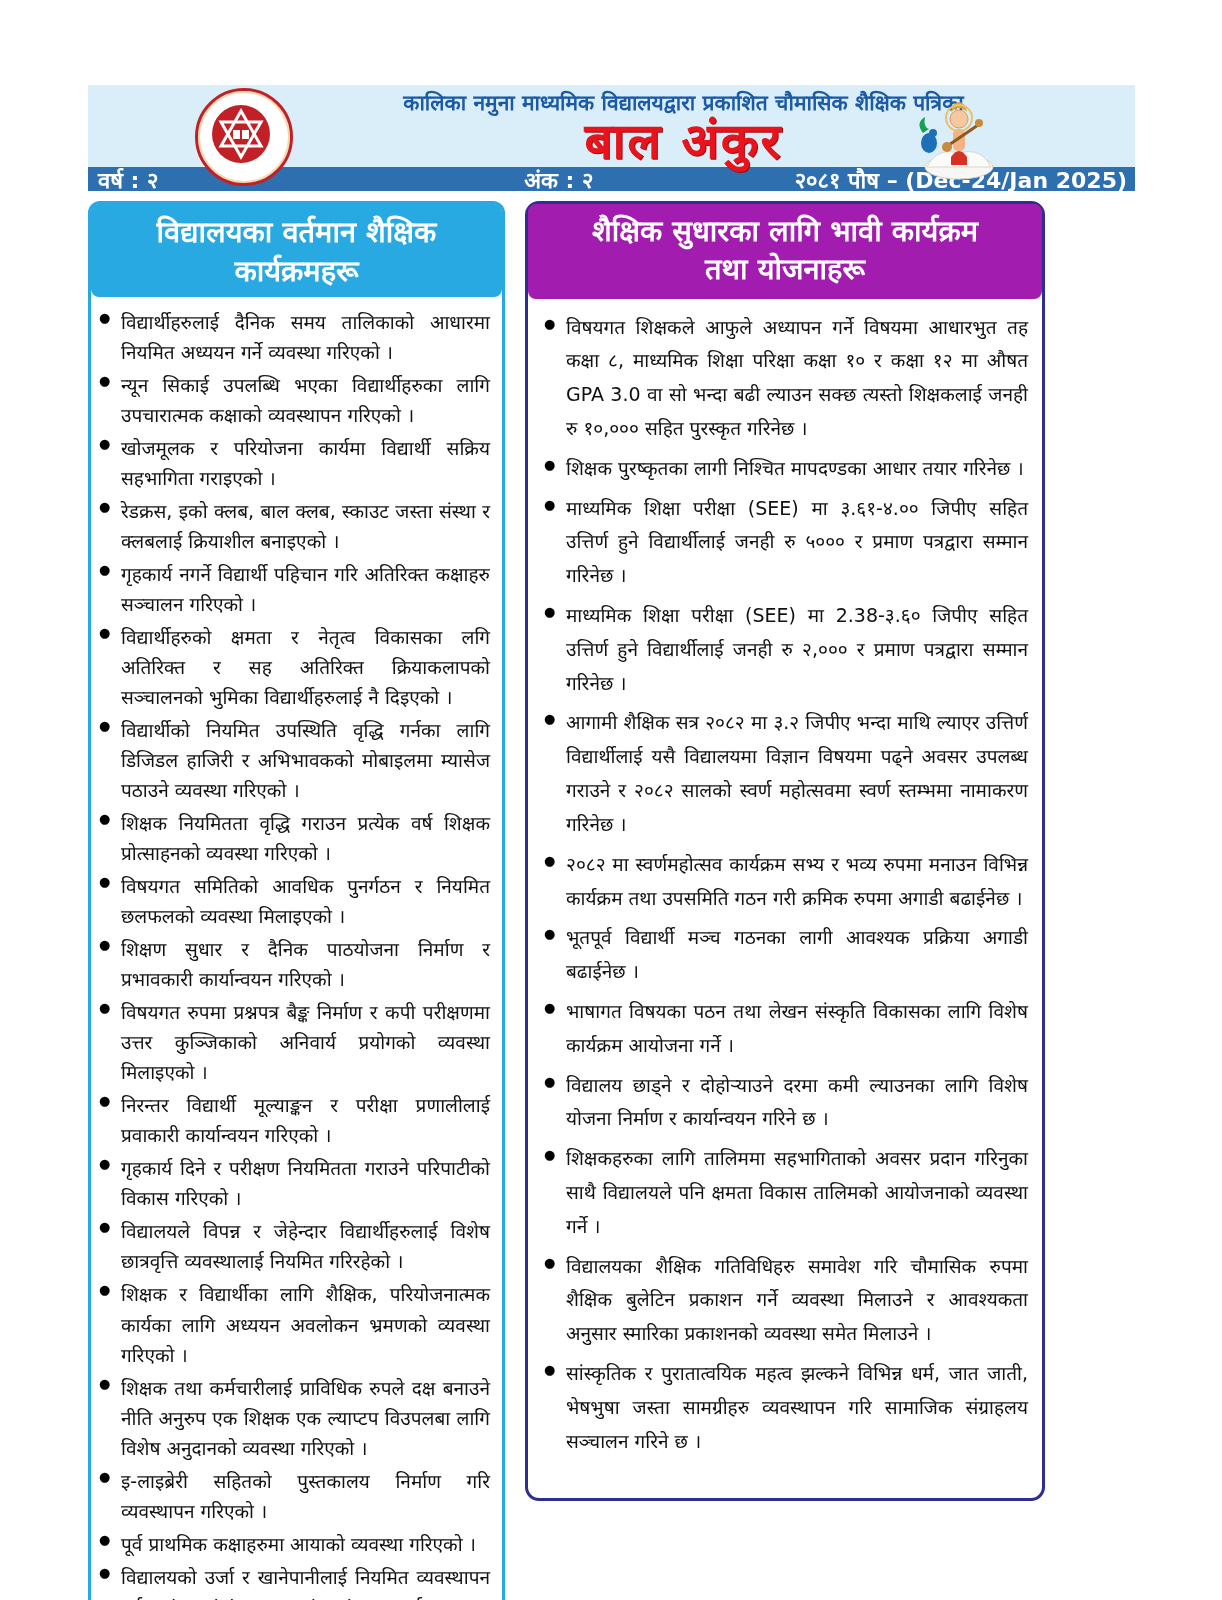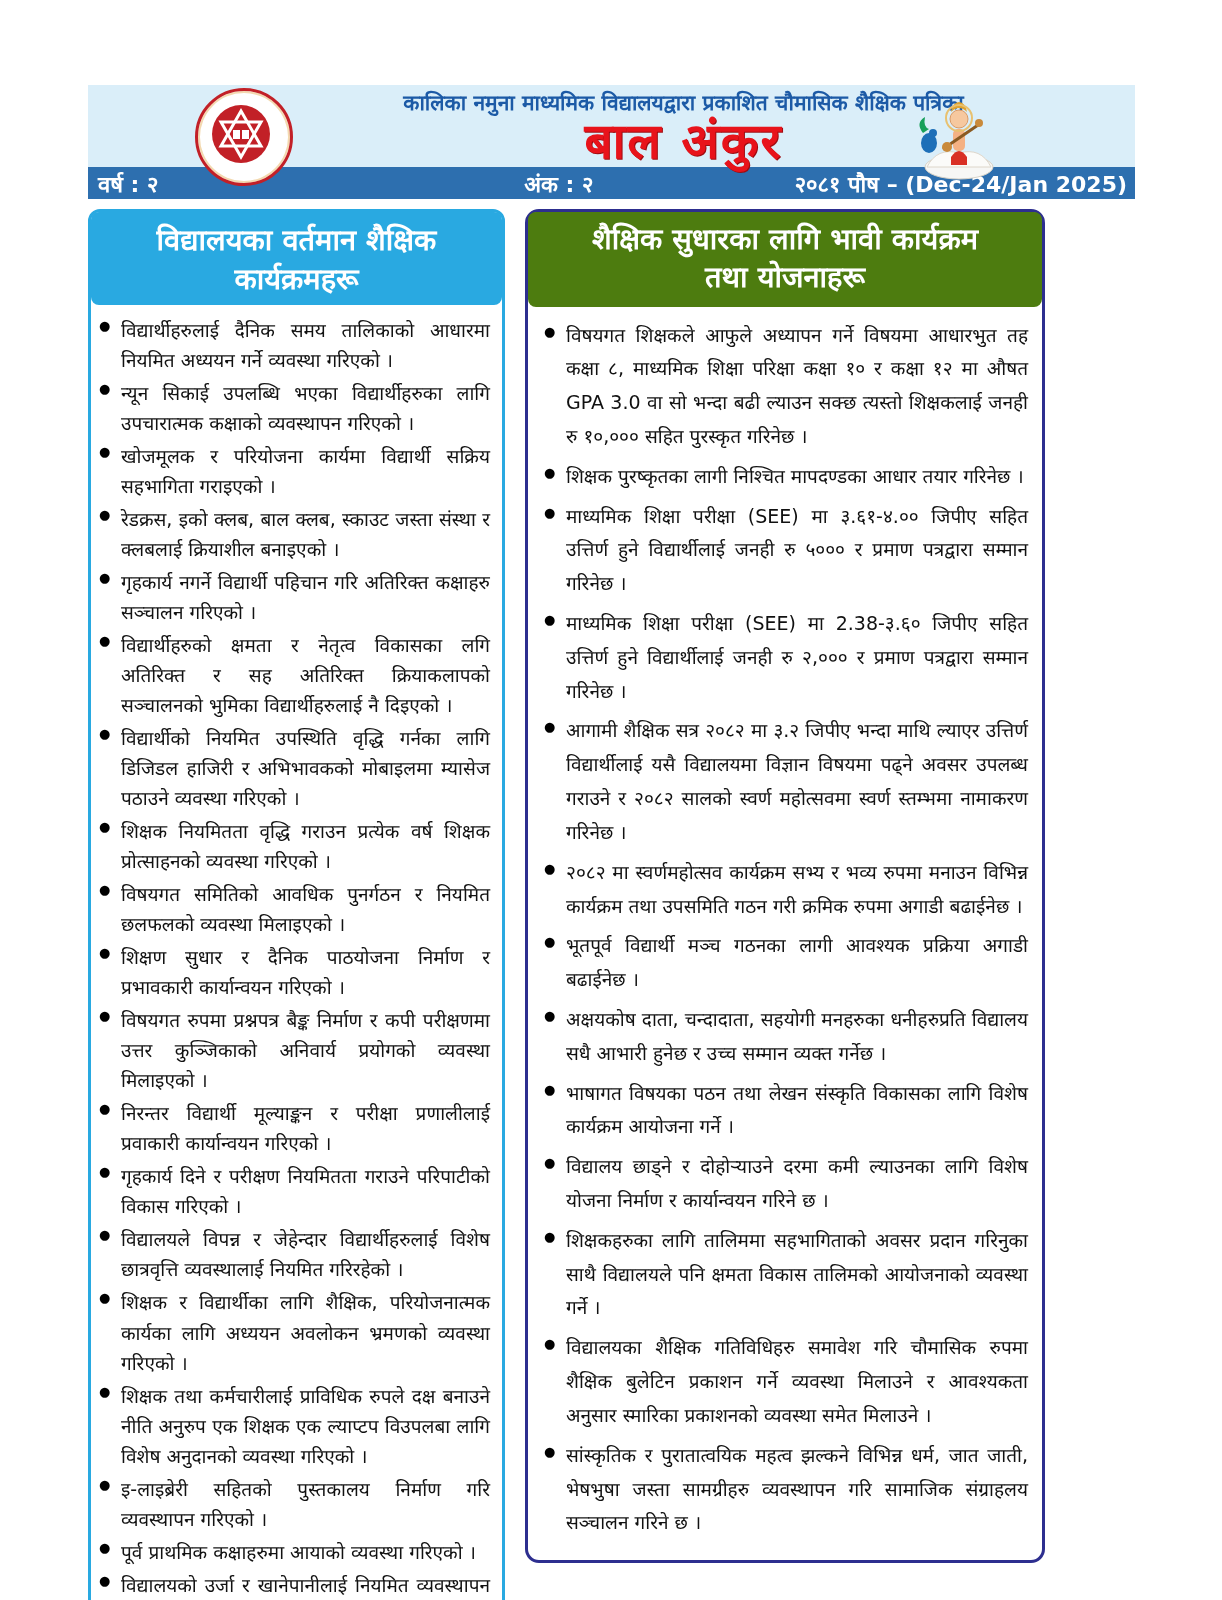--- a/index.html
+++ b/index.html
@@ -19,34 +19,34 @@
   
   .seal{position:absolute;left:107px;top:3px;width:92px;height:92px;border-radius:50%;
     background:#fff;border:3px solid #c22027;box-shadow:0 0 0 2px #f3d9b0 inset;z-index:5;}
   .seal-inner{position:absolute;left:14px;top:14px;width:58px;height:58px;border-radius:50%;
     background:#c22027;}
   .seal svg{position:absolute;left:14px;top:14px;}
   
   .deity{position:absolute;right:128px;top:0px;width:100px;height:96px;z-index:5;}
 
   
-  .meta-bar{display:flex;align-items:center;background:#2d6faf;height:32px;
+  .meta-bar{display:flex;align-items:center;background:#2d6faf;height:24px;
     color:#fff;font-weight:bold;font-size:22px;}
   .meta-bar .m-left{flex:1;padding-left:10px;}
   .meta-bar .m-center{flex:1;text-align:center;}
   .meta-bar .m-right{flex:1.35;text-align:right;padding-right:8px;white-space:nowrap;}
 
   
   .columns{display:flex;gap:20px;margin-top:10px;align-items:flex-start;}
   .panel{background:#fff;box-sizing:border-box;}
   .panel-left{width:417px;border:3px solid #29a9e1;border-radius:12px;min-height:1310px;}
   .panel-right{width:520px;border:3px solid #2d2e8f;border-radius:14px;min-height:1300px;}
   .panel-header{color:#fff;font-weight:bold;text-align:center;border-radius:8px;}
   .panel-left .panel-header{background:#29a9e1;font-size:29px;padding:7px 4px 8px;}
-  .panel-right .panel-header{background:#4d7c0f;font-size:29px;padding:8px 4px 10px;line-height:1.32;}
+  .panel-right .panel-header{background:#a21caf;font-size:29px;padding:8px 4px 10px;line-height:1.32;}
 
   ul.bullet-list{list-style:none;margin:0;padding:10px 12px 12px 8px;}
   ul.bullet-list li{position:relative;padding-left:22px;text-align:justify;
     font-size:19px;line-height:1.58;margin-bottom:3px;}
   ul.bullet-list li::before{content:"●";position:absolute;left:0;top:1px;font-size:13px;color:#000;}
   .panel-right ul.bullet-list{padding:12px 14px 14px 16px;}
   .panel-right ul.bullet-list li{line-height:1.78;margin-bottom:6px;}
 </style>
 </head>
 <body>
@@ -131,21 +131,20 @@
       </div>
       <ul class="bullet-list">
 
       <li>विषयगत शिक्षकले आफुले अध्यापन गर्ने विषयमा आधारभुत तह कक्षा ८, माध्यमिक शिक्षा परिक्षा कक्षा १० र कक्षा १२ मा औषत GPA 3.0 वा सो भन्दा बढी ल्याउन सक्छ त्यस्तो शिक्षकलाई जनही रु १०,००० सहित पुरस्कृत गरिनेछ ।</li>
           <li>शिक्षक पुरष्कृतका लागी निश्चित मापदण्डका आधार तयार गरिनेछ ।</li>
           <li>माध्यमिक शिक्षा परीक्षा (SEE) मा ३.६१-४.०० जिपीए सहित उत्तिर्ण हुने विद्यार्थीलाई जनही रु ५००० र प्रमाण पत्रद्वारा सम्मान गरिनेछ ।</li>
           <li>माध्यमिक शिक्षा परीक्षा (SEE) मा 2.38-३.६० जिपीए सहित उत्तिर्ण हुने विद्यार्थीलाई जनही रु २,००० र प्रमाण पत्रद्वारा सम्मान गरिनेछ ।</li>
           <li>आगामी शैक्षिक सत्र २०८२ मा ३.२ जिपीए भन्दा माथि ल्याएर उत्तिर्ण विद्यार्थीलाई यसै विद्यालयमा विज्ञान विषयमा पढ्ने अवसर उपलब्ध गराउने र २०८२ सालको स्वर्ण महोत्सवमा स्वर्ण स्तम्भमा नामाकरण गरिनेछ ।</li>
           <li>२०८२ मा स्वर्णमहोत्सव कार्यक्रम सभ्य र भव्य रुपमा मनाउन विभिन्न कार्यक्रम तथा उपसमिति गठन गरी क्रमिक रुपमा अगाडी बढाईनेछ ।</li>
           <li>भूतपूर्व विद्यार्थी मञ्च गठनका लागी आवश्यक प्रक्रिया अगाडी बढाईनेछ ।</li>
-          <li>अक्षयकोष दाता, चन्दादाता, सहयोगी मनहरुका धनीहरुप्रति विद्यालय सधै आभारी हुनेछ र उच्च सम्मान व्यक्त गर्नेछ ।</li>
           <li>भाषागत विषयका पठन तथा लेखन संस्कृति विकासका लागि विशेष कार्यक्रम आयोजना गर्ने ।</li>
           <li>विद्यालय छाड्ने र दोहोऱ्याउने दरमा कमी ल्याउनका लागि विशेष योजना निर्माण र कार्यान्वयन गरिने छ ।</li>
           <li>शिक्षकहरुका लागि तालिममा सहभागिताको अवसर प्रदान गरिनुका साथै विद्यालयले पनि क्षमता विकास तालिमको आयोजनाको व्यवस्था गर्ने ।</li>
           <li>विद्यालयका शैक्षिक गतिविधिहरु समावेश गरि चौमासिक रुपमा शैक्षिक बुलेटिन प्रकाशन गर्ने व्यवस्था मिलाउने र आवश्यकता अनुसार स्मारिका प्रकाशनको व्यवस्था समेत मिलाउने ।</li>
           <li>सांस्कृतिक र पुरातात्वयिक महत्व झल्कने विभिन्न धर्म, जात जाती, भेषभुषा जस्ता सामग्रीहरु व्यवस्थापन गरि सामाजिक संग्राहलय सञ्चालन गरिने छ ।</li>
         </ul>
     </div>
 
   </div>
 </div>

